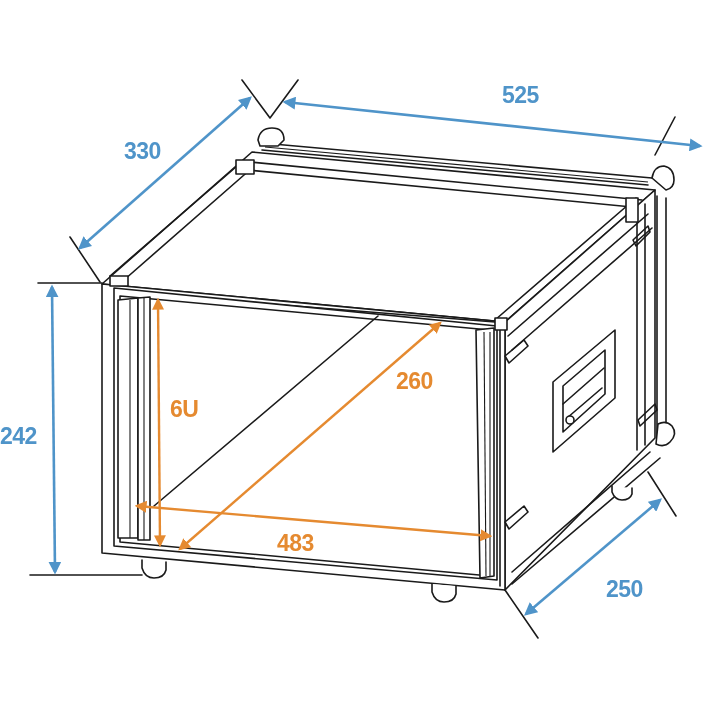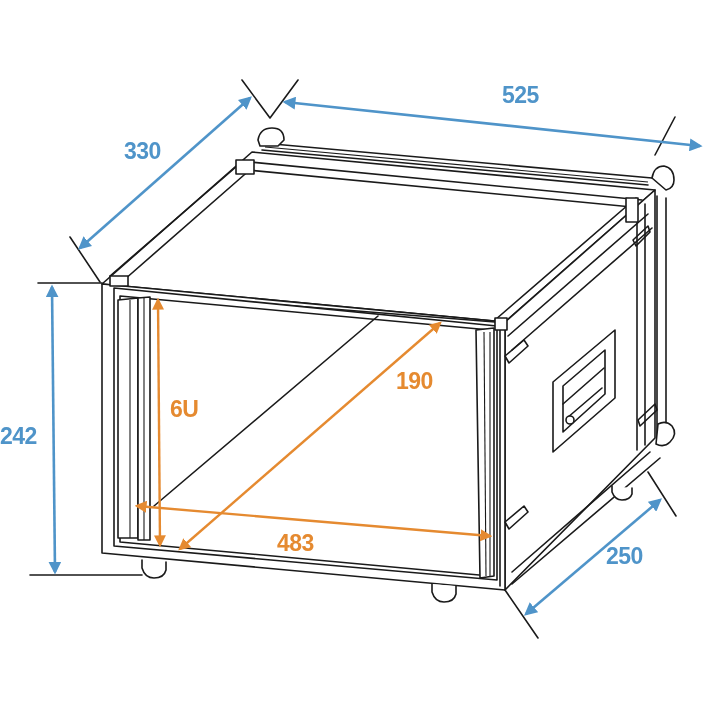--- a/index.html
+++ b/index.html
@@ -147,17 +147,17 @@
 
       <line class="dim-orange" x1="137" y1="506" x2="490" y2="536" marker-start="url(#abO)" marker-end="url(#abO)"></line>
 
       <line class="dim-orange" x1="180" y1="549" x2="440" y2="323" marker-start="url(#abO)" marker-end="url(#abO)"></line>
     </g>
   </svg>
 
   <span class="lbl blue" style="left:480px; top:84px;margin-left:22px;">525</span>
   <span class="lbl blue" style="left:108px; top:140px;margin-left:16px;">330</span>
   <span class="lbl blue" style="left:0px; top:425px;">242</span>
-  <span class="lbl blue" style="left:606px; top:545px;">250</span>
+  <span class="lbl blue" style="left:606px; top:578px;">250</span>
   <span class="lbl orange" style="left:170px; top:398px;">6U</span>
   <span class="lbl orange" style="left:277px; top:532px;">483</span>
-  <span class="lbl orange" style="left:396px; top:370px;">190</span>
+  <span class="lbl orange" style="left:396px; top:370px;">260</span>
 </div>
 
 </body></html>

